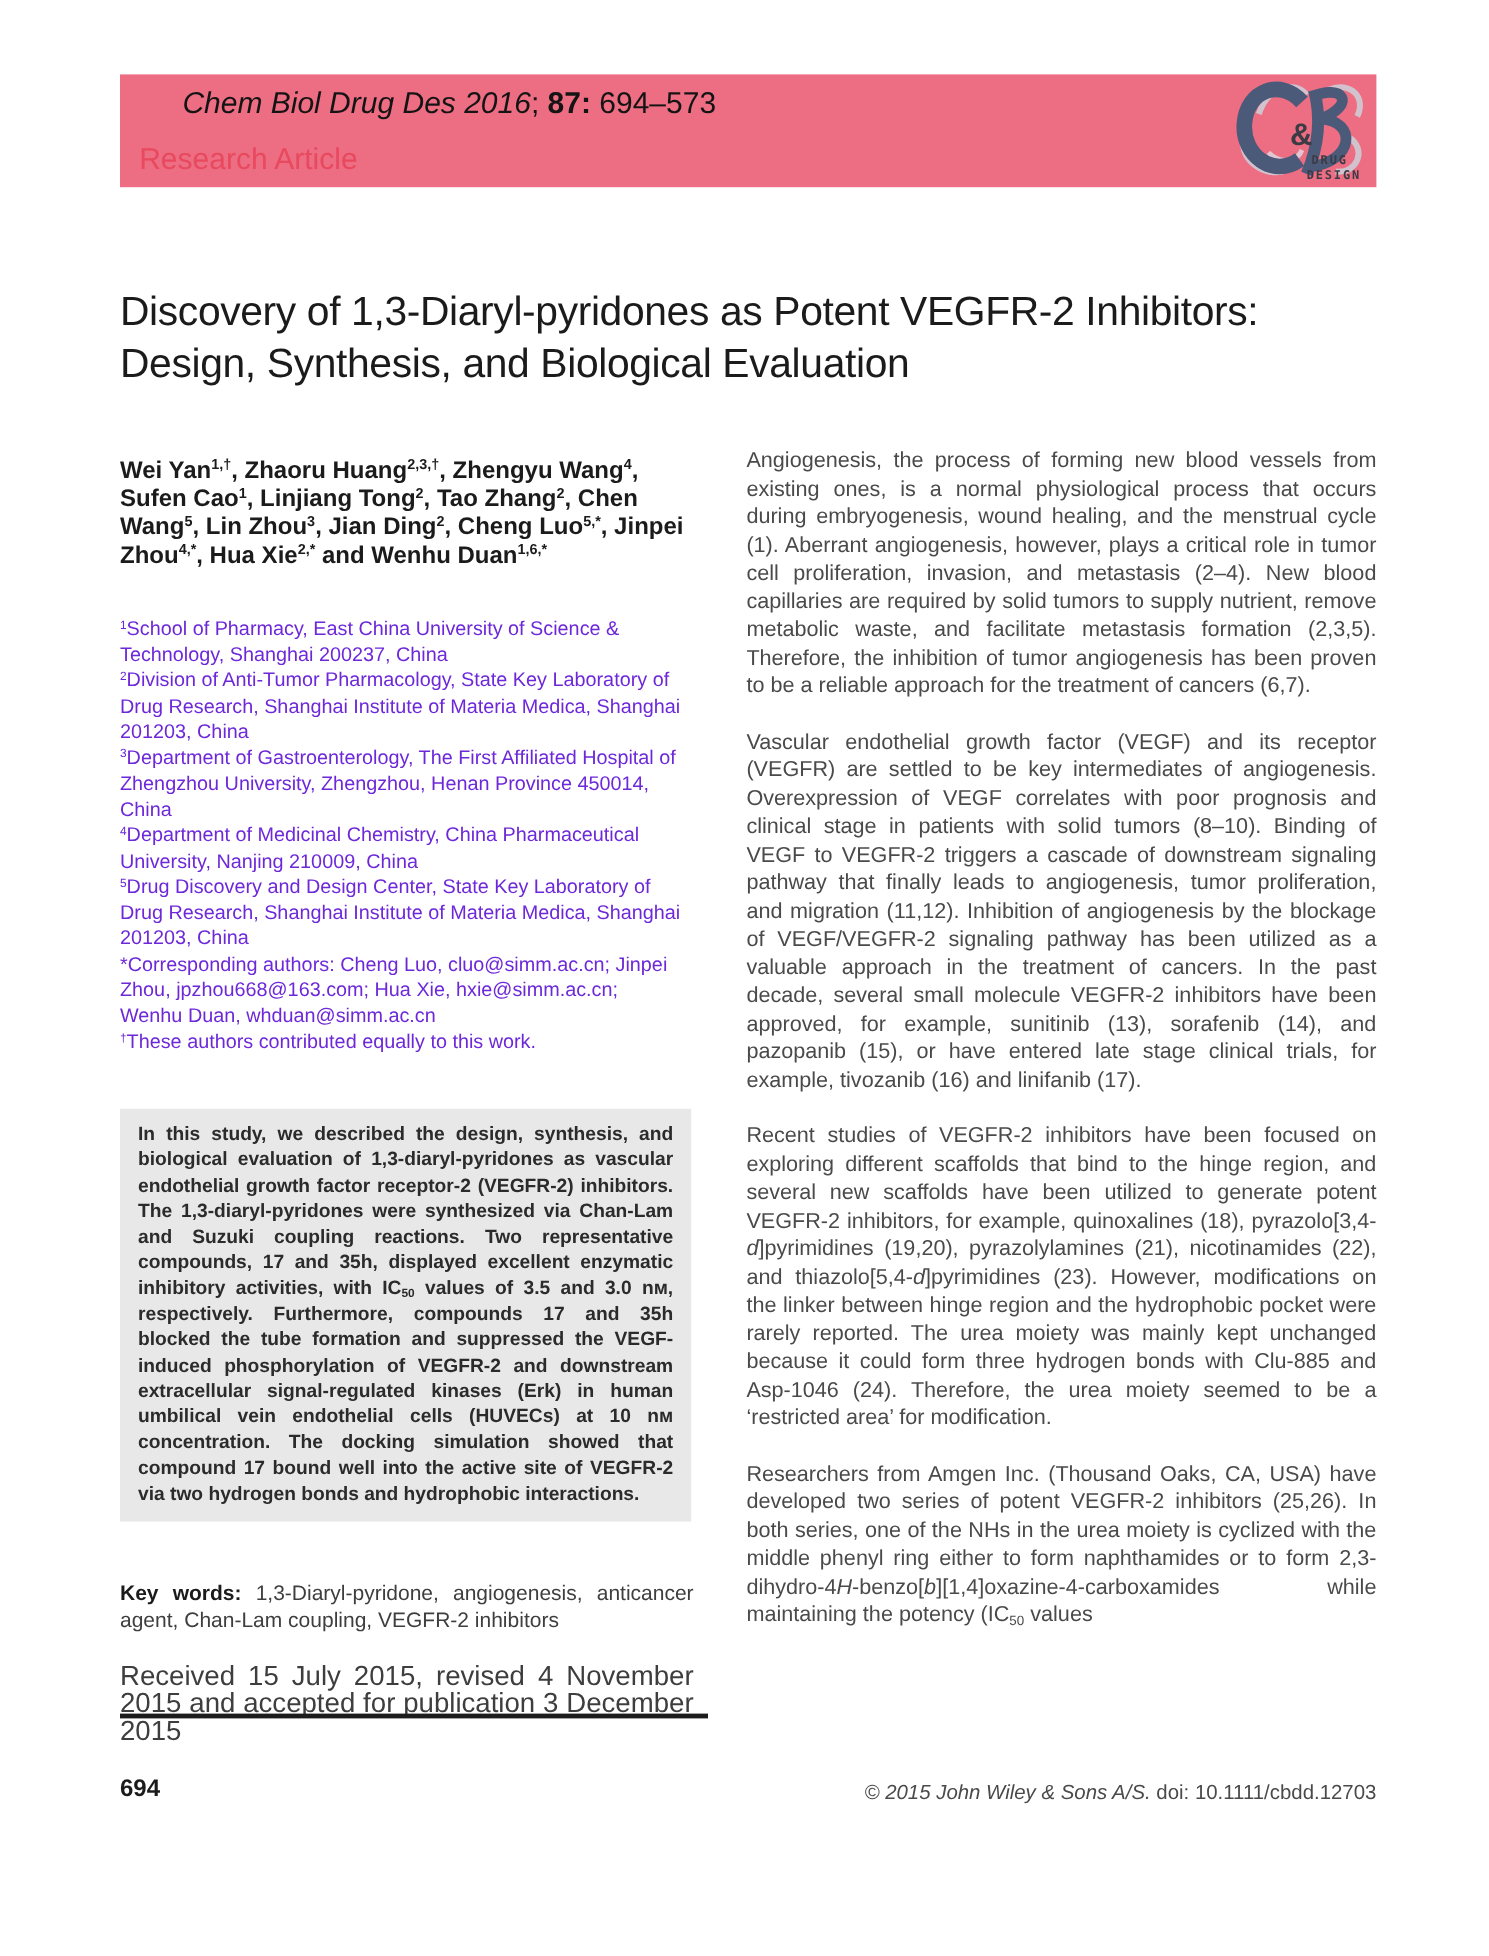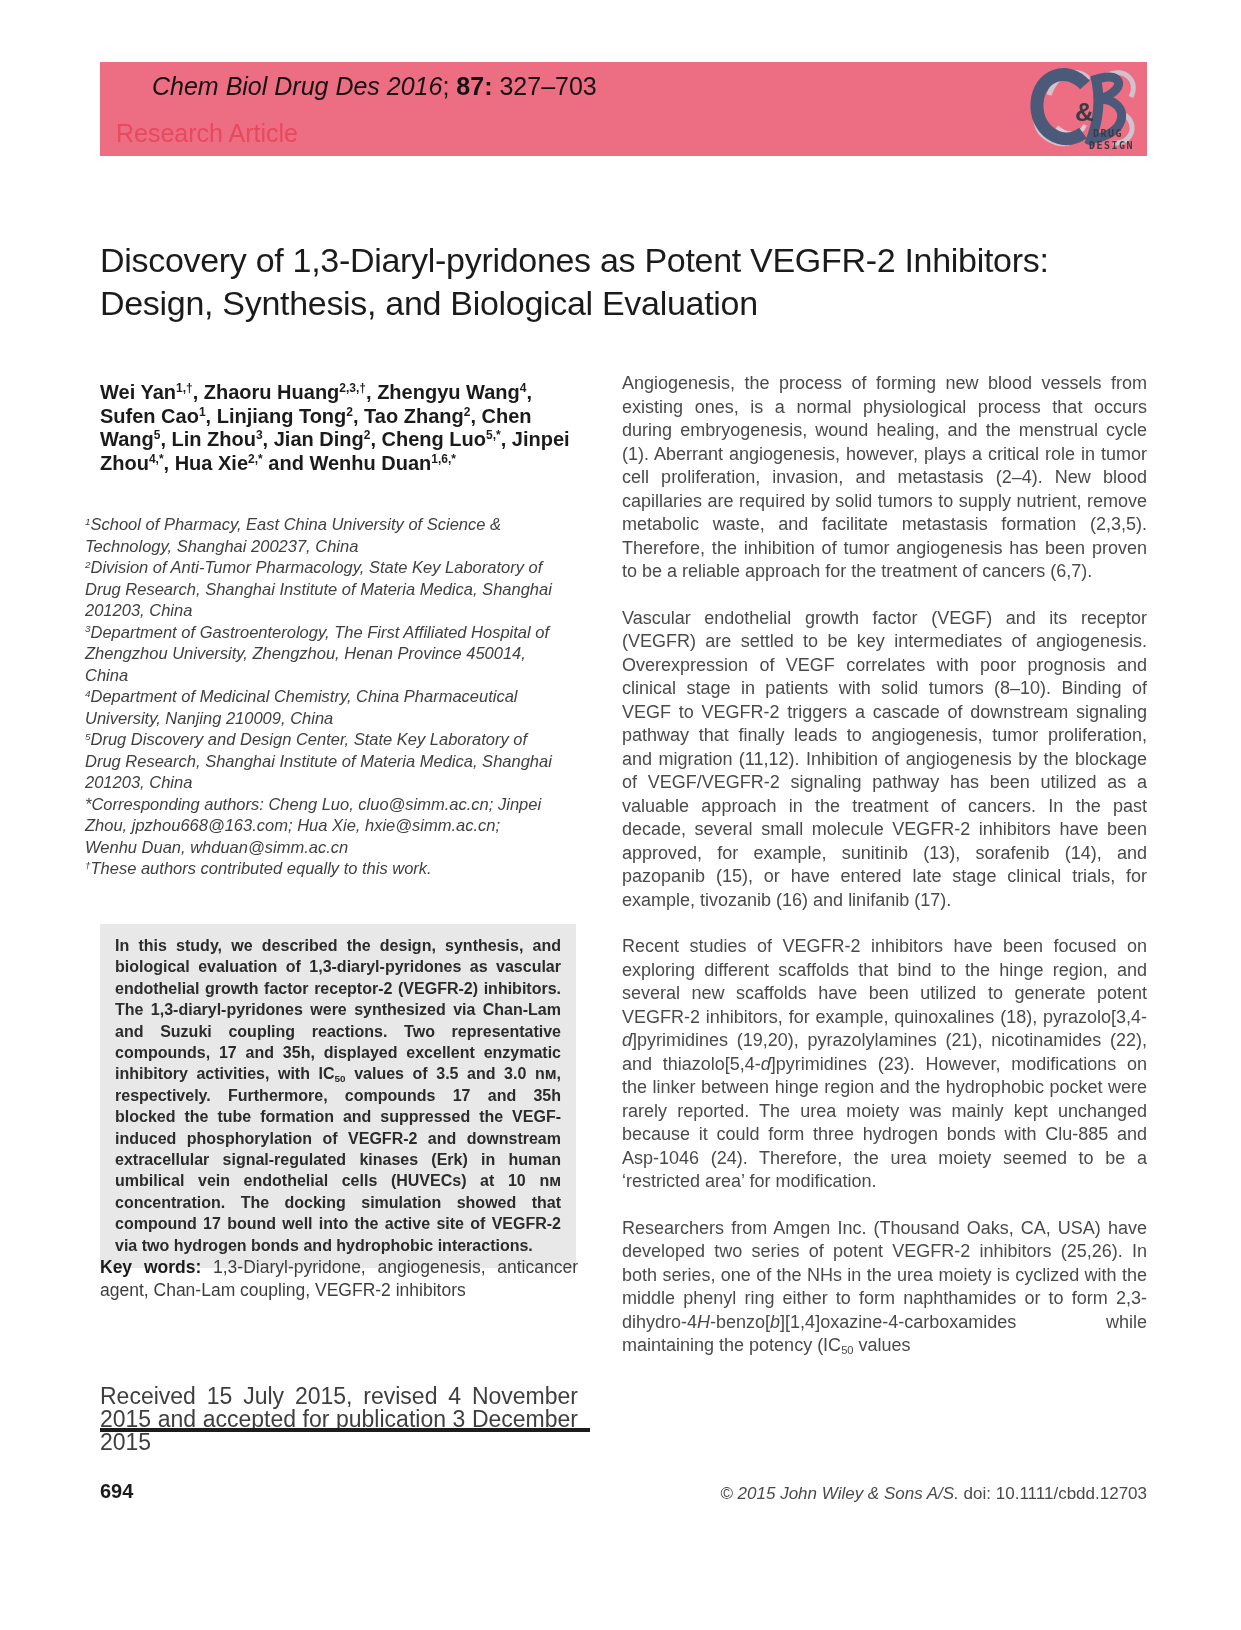--- a/index.html
+++ b/index.html
@@ -17,26 +17,26 @@
   
   .title{position:absolute;left:100px;top:216px;width:950px;font-size:34px;font-weight:normal;
          line-height:43px;color:#1b1b1b;letter-spacing:-0.3px;}
 
   sup{font-size:60%;vertical-align:baseline;position:relative;top:-0.55em;line-height:0;}
   sub{font-size:62%;vertical-align:baseline;position:relative;top:0.25em;line-height:0;margin-top:40px;}
 
   
   .authors{position:absolute;left:100px;top:381px;width:485px;font-size:20px;font-weight:bold;
            line-height:23.5px;color:#1b1b1b;}
-  .affils{position:absolute;left:85px;top:514px;width:468px;font-style:italic;font-size:16.5px;
-          line-height:21.5px;color:#404040;}
+  .affils{position:absolute;left:100px;top:514px;width:468px;font-size:16.5px;
+          line-height:21.5px;color:#6d28d9;}
   .abstract{position:absolute;left:100px;top:924px;width:446px;background:#e8e8e9;
             padding:11px 15px 12px 15px;font-size:16px;font-weight:bold;line-height:21.4px;
             color:#2b2b2b;text-align:justify;}
-  .keywords{position:absolute;left:100px;top:1256px;width:478px;font-size:17.5px;line-height:23px;
+  .keywords{position:absolute;left:100px;top:1316px;width:478px;font-size:17.5px;line-height:23px;
             color:#3e3e3e;text-align:justify;}
   .keywords .lbl{font-weight:bold;color:#1b1b1b;}
   .dates{position:absolute;left:100px;top:1385px;width:478px;font-size:23px;line-height:23px;
          color:#3e3e3e;text-align:justify;}
   .rule{position:absolute;left:100px;top:1428px;width:490px;height:4px;background:#1c1c1c;}
 
   
   .rightcol{position:absolute;left:622px;top:372px;width:525px;font-size:18px;line-height:23.5px;
             color:#4a4a4a;text-align:justify;}
   .rightcol p{margin:0 0 23px 0;}
@@ -47,21 +47,21 @@
   .copyright{position:absolute;right:94px;top:1484px;font-size:17px;color:#4a4a4a;white-space:nowrap;}
   .copyright .it{font-style:italic;}
 </style>
 </head>
 <body>
 
 <div class="page">
 
   <div class="banner">
     <div class="jref">
-      <span class="it">Chem Biol Drug Des 2016</span><span>; </span><span class="vol">87:</span><span> 327–703</span>
+      <span class="it">Chem Biol Drug Des 2016</span><span>; </span><span class="vol">87:</span><span> 694–573</span>
     </div>
     <div class="rart">Research Article</div>
 
     <svg class="logo" viewBox="0 0 116 92" aria-hidden="true">
       <g>
         <path d="M22 32 C 30 8, 52 4, 62 16" stroke="#cdd1db" stroke-width="5" fill="none" opacity="0.85"></path>
         <path d="M80 12 C 98 4, 112 18, 104 34" stroke="#cdd1db" stroke-width="5" fill="none" opacity="0.85"></path>
         <path d="M10 50 C 4 68, 24 84, 42 80" stroke="#cdd1db" stroke-width="5" fill="none" opacity="0.85"></path>
         <path d="M98 52 C 112 62, 104 82, 86 80" stroke="#cdd1db" stroke-width="5" fill="none" opacity="0.85"></path>
         <path d="M30 64 C 40 74, 54 72, 58 62" stroke="#dcdfe6" stroke-width="4" fill="none" opacity="0.8"></path>

